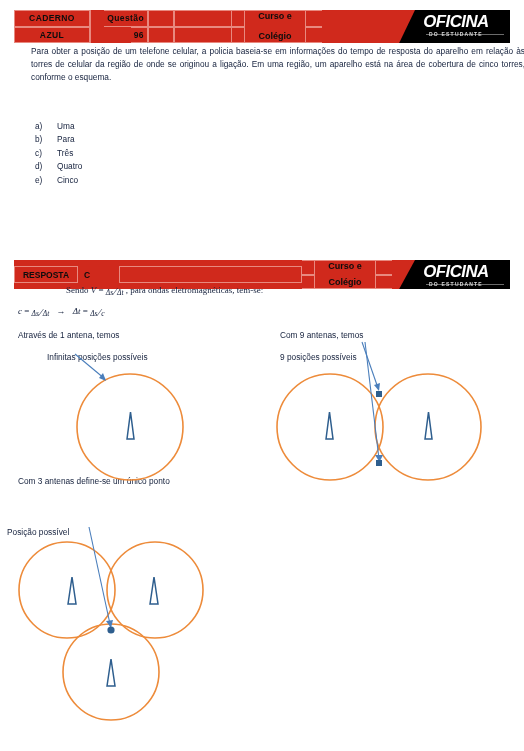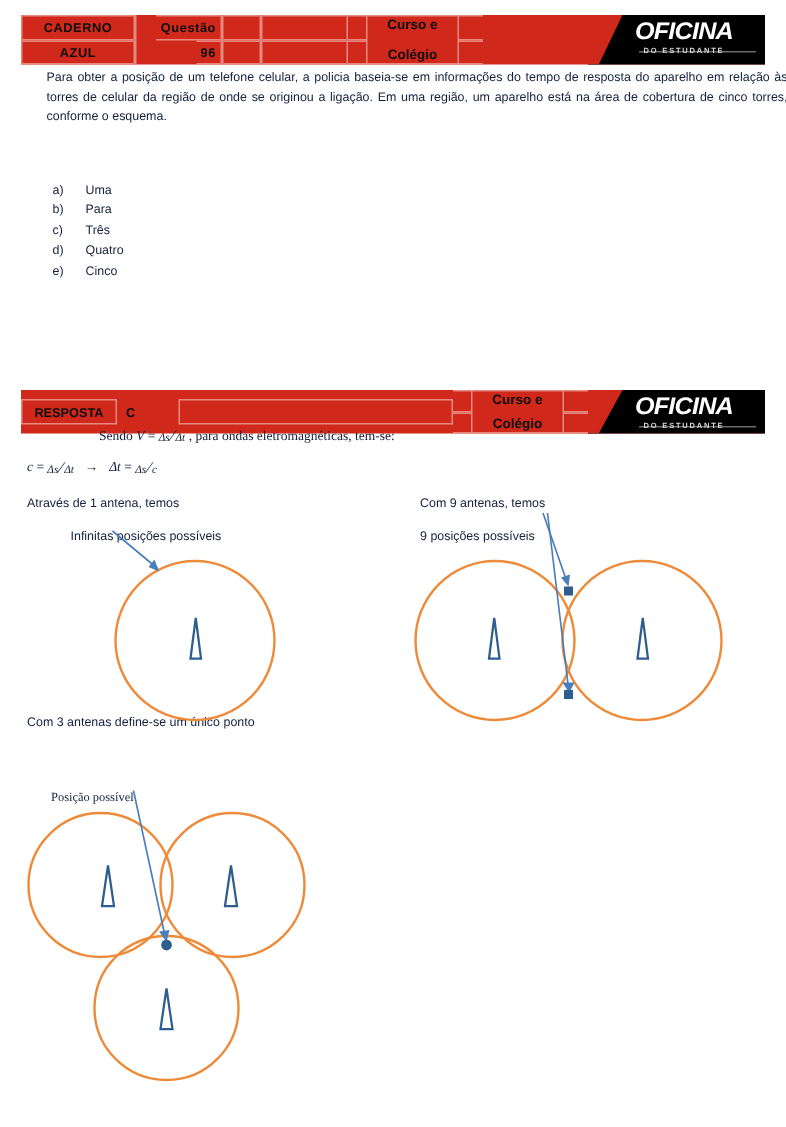--- a/index.html
+++ b/index.html
@@ -248,21 +248,21 @@
     <span class="frac"><i class="n">Δs</i><span class="s">⁄</span><i class="d">c</i></span>
   </div>
 
   <div class="dlabel" style="top:330px;left:18px;">Através  de 1 antena, temos</div>
   <div class="dlabel" style="top:352px;left:18px;margin-left:29px;">Infinitas  posições possíveis</div>
 
   <div class="dlabel" style="top:330px;left:280px;">Com 9 antenas, temos</div>
   <div class="dlabel" style="top:352px;left:280px;">9 posições possíveis</div>
 
   <div class="dlabel" style="top:476px;left:18px;">Com 3 antenas define-se  um único ponto</div>
-  <div class="dlabel" style="top:527px;left:34px;font-family:Liberation Serif, serif;">Posição possível</div>
+  <div class="dlabel" style="top:527px;left:7px;">Posição possível</div>
 
   <svg class="diag" style="top:360px;left:10px;" width="260" height="135" viewBox="0 0 260 135">
     <circle cx="120" cy="67" r="53" fill="none" stroke="#ED8B3A" stroke-width="1.6"></circle>
     <g>
       <path d="M117 79 L120.5 52 L124 79 Z" fill="none" stroke="#2E5E8E" stroke-width="1.5"></path>
     </g>
     <g>
       <line x1="65" y1="-6" x2="95" y2="19" stroke="#4A7EBB" stroke-width="1.1"></line>
       <path d="M96 21 L89 18 L93 13 Z" fill="#4A7EBB"></path>
     </g>

